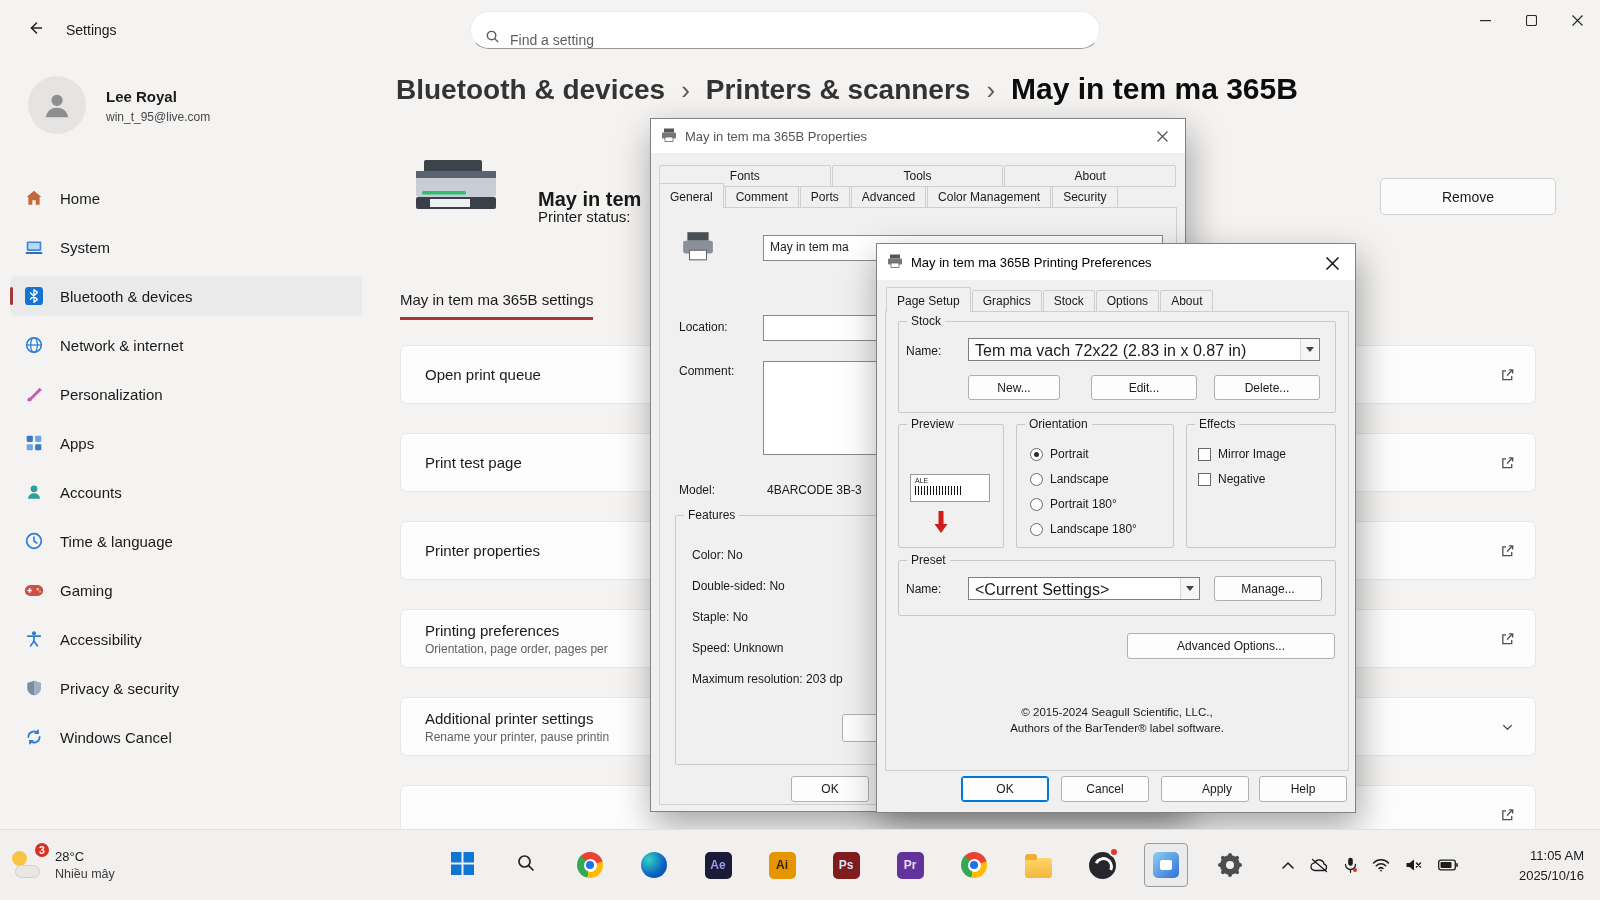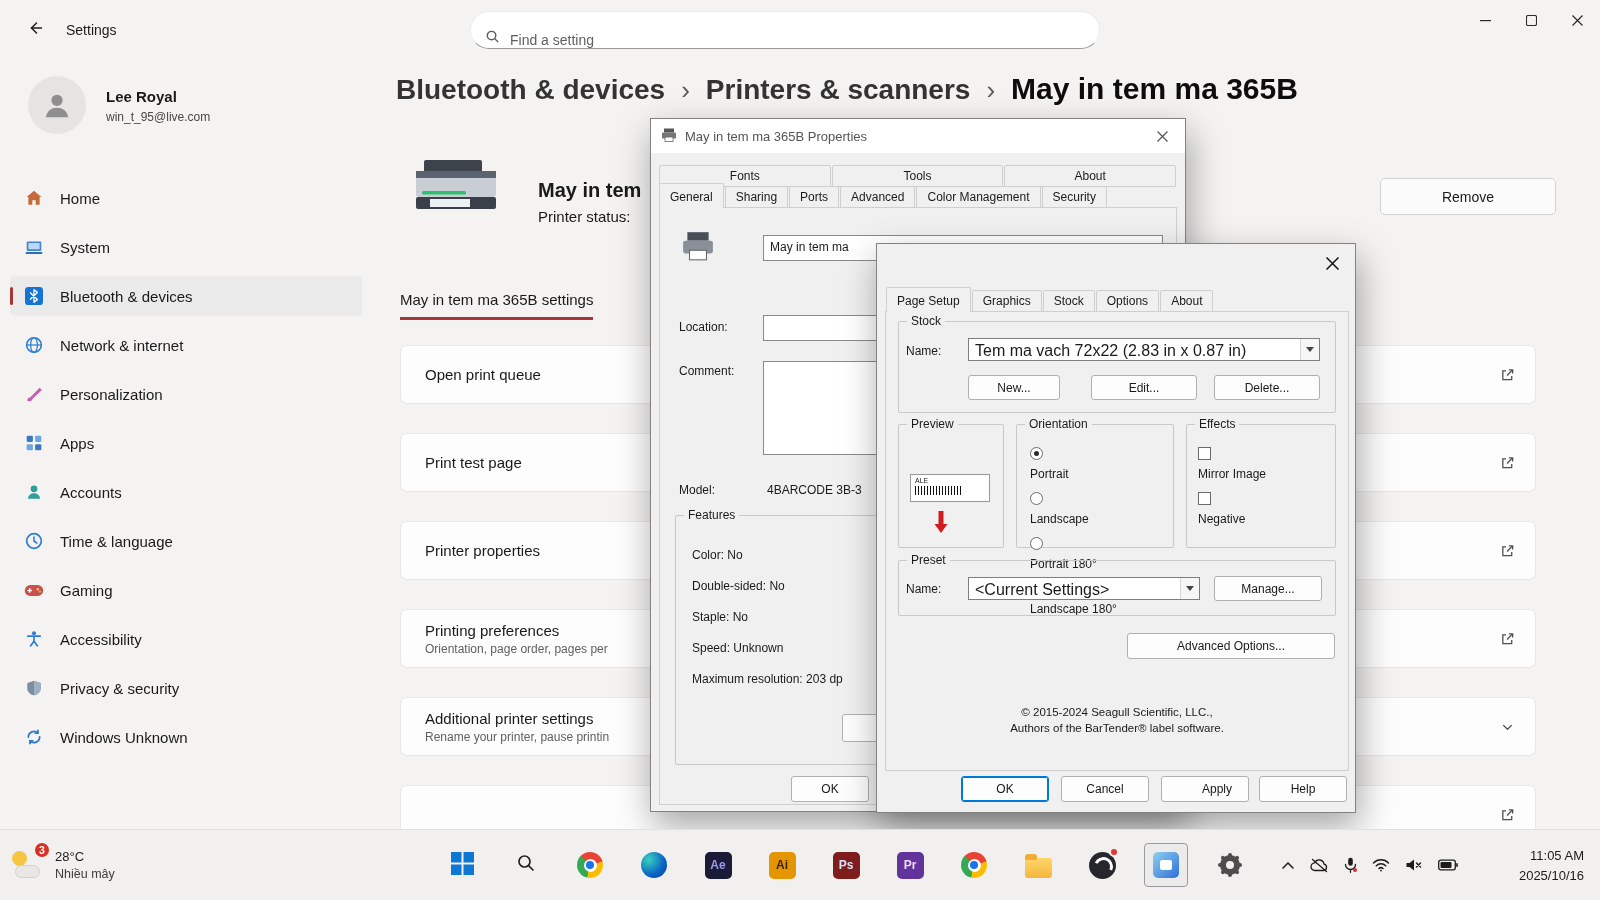--- a/index.html
+++ b/index.html
@@ -25,21 +25,21 @@
   .nav-item { height:40px; margin-bottom:9px; border-radius:5px; display:flex; align-items:center; gap:16px; padding-left:14px; font-size:15px; position:relative; cursor:pointer; }
   .nav-item.selected { background:#eaeaea; }
   .nav-item.selected::before { content:""; position:absolute; left:0; top:11px; width:3px; height:18px; border-radius:2px; background:#a4373a; }
   .nav-icon { width:20px; height:20px; display:flex; align-items:center; justify-content:center; }
 
   
   .breadcrumb { position:absolute; left:396px; top:72px; display:flex; align-items:baseline; gap:16px; font-size:28px; font-weight:600; color:#333; }
   .breadcrumb .sep { font-size:26px; color:#5a5a5a; font-weight:400; }
   .breadcrumb .current { font-size:30px; font-weight:700; color:#0d0d0d; }
   .hero-printer { position:absolute; left:408px; top:158px; }
-  .hero-name { position:absolute; left:538px; top:179px; font-size:20px; font-weight:700; }
+  .hero-name { position:absolute; left:538px; top:188px; font-size:20px; font-weight:700; }
   .hero-status { position:absolute; left:538px; top:208px; font-size:15px; }
   .remove-btn { position:absolute; left:1380px; top:178px; width:176px; height:37px; background:#fbfbfb; border:1px solid #d2d2d2; border-radius:5px; font-size:14px; display:flex; align-items:center; justify-content:center; cursor:pointer; }
   .section-heading { position:absolute; left:400px; top:291px; font-size:15px; padding-bottom:9px; border-bottom:3px solid #a4373a; display:inline-block; }
   .cards { position:absolute; left:400px; top:345px; width:1136px; }
   .card { height:59px; background:#fdfdfd; border:1px solid #e7e7e7; border-radius:7px; margin-bottom:29px; display:flex; flex-direction:column; justify-content:center; padding:0 56px 0 24px; position:relative; cursor:pointer; }
   .card-title { font-size:15px; }
   .card-sub { font-size:12px; color:#5f5f5f; margin-top:3px; }
   .card-action { position:absolute; right:20px; top:50%; transform:translateY(-50%); display:flex; }
 
   
@@ -55,21 +55,21 @@
   .gb-label { position:absolute; top:-8px; left:8px; background:#f0f0f0; padding:0 4px; font-size:12px; }
   .textfield { position:absolute; background:#fff; border:1px solid #8a8a8a; font-size:12px; padding:4px 6px; z-index:2; overflow:hidden; white-space:nowrap; }
   .dlg-label { position:absolute; font-size:12px; z-index:2; }
   .dropdown { position:absolute; background:#fff; border:1px solid #7f7f7f; display:flex; align-items:stretch; z-index:2; cursor:pointer; }
   .dd-text { flex:1; font-size:16px; padding:3px 6px; white-space:nowrap; overflow:hidden; }
   .dd-arrow { width:19px; display:flex; align-items:center; justify-content:center; border-left:1px solid #d6d6d6; background:#f6f6f6; }
   .tri-down { width:0; height:0; border-left:4px solid transparent; border-right:4px solid transparent; border-top:5px solid #444; }
   .radio { width:13px; height:13px; border:1px solid #6a6a6a; border-radius:50%; background:#fff; display:inline-flex; align-items:center; justify-content:center; flex:0 0 auto; cursor:pointer; }
   .radio.sel::after { content:""; width:5px; height:5px; border-radius:50%; background:#2c2c2c; }
   .checkbox { width:13px; height:13px; border:1px solid #6a6a6a; background:#fff; flex:0 0 auto; cursor:pointer; }
-  .opt-row { display:flex; align-items:flex-start; gap:7px; font-size:12px; margin-bottom:11px;flex-direction:column; }
+  .opt-row { display:flex; align-items:flex-end; gap:7px; font-size:12px; margin-bottom:11px; }
 
   
   #props-dialog { left:650px; top:118px; width:536px; height:694px; z-index:5; }
   #props-dialog .dlg-titlebar { height:34px; color:#555; }
   #props-dialog .dlg-close { right:6px; top:4px; }
   .d1-tabs-row1 { position:absolute; left:8px; right:8px; top:46px; display:flex; z-index:2; }
   .d1-tabs-row1 .tab { flex:1; }
   .d1-tabs-row2 { position:absolute; left:8px; top:67px; display:flex; z-index:3; }
   #d1-pane { left:8px; top:88px; width:518px; height:598px; }
   #d1-printer-icon { position:absolute; left:30px; top:112px; z-index:2; }
@@ -305,21 +305,21 @@
         </span>
       <span>Privacy &amp; security</span>
     </div>
     <div class="nav-item">
       <span class="nav-icon">
           <svg width="18" height="18" viewBox="0 0 16 16">
             <path d="M3 8a5 5 0 0 1 8.5-3.5M13 8a5 5 0 0 1-8.5 3.5" fill="none" stroke="#2b7cd3" stroke-width="1.6" stroke-linecap="round"></path>
             <path d="M11.5 1.5v3h-3M4.5 14.5v-3h3" fill="none" stroke="#2b7cd3" stroke-width="1.6"></path>
           </svg>
         </span>
-      <span>Windows Unknown</span>
+      <span>Windows Cancel</span>
     </div>
   </div>
 </div>
 
 <div class="breadcrumb">
   <span>Bluetooth &amp; devices</span>
   <span class="sep">›</span>
   <span>Printers &amp; scanners</span>
   <span class="sep">›</span>
   <span class="current">May in tem ma 365B</span>
@@ -418,21 +418,21 @@
       </svg>
     </div>
 
   <div class="d1-tabs-row1">
     <span class="tab">Fonts</span>
     <span class="tab">Tools</span>
     <span class="tab">About</span>
   </div>
   <div class="d1-tabs-row2">
     <span class="tab selected">General</span>
-    <span class="tab">Sharing</span>
+    <span class="tab">Comment</span>
     <span class="tab">Ports</span>
     <span class="tab">Advanced</span>
     <span class="tab">Color Management</span>
     <span class="tab">Security</span>
   </div>
   <div class="pane" id="d1-pane"></div>
 
   <span id="d1-printer-icon"><svg width="34" height="30" viewBox="0 0 16 14">
         <rect x="3" y="0.5" width="10" height="4" fill="#4a4f56"></rect>
         <rect x="1" y="4.5" width="14" height="6" rx="1" fill="#8a9099"></rect>
@@ -455,20 +455,28 @@
       <div>Speed: Unknown</div>
       <div>Maximum resolution: 203 dp</div>
     </div>
   </div>
 
   <div class="win-btn" id="d1-partial-btn"></div>
   <div class="win-btn" id="d1-ok">OK</div>
 </div>
 
 <div class="dialog" id="prefs-dialog">
+  <div class="dlg-titlebar">
+    <span><svg width="16" height="14" viewBox="0 0 16 14">
+          <rect x="3" y="0.5" width="10" height="4" fill="#555"></rect>
+          <rect x="1" y="4.5" width="14" height="6" rx="1" fill="#777"></rect>
+          <rect x="4" y="9" width="8" height="4.5" fill="#fff" stroke="#666" stroke-width="0.8"></rect>
+        </svg></span>
+    <span>May in tem ma 365B Printing Preferences</span>
+  </div>
   <div class="dlg-close">
       <svg width="13" height="13" stroke="#111" stroke-width="1.5">
         <path d="M0.5 0.5 12.5 12.5M12.5 0.5 0.5 12.5"></path>
       </svg>
     </div>
 
   <div class="d2-tabs">
     <span class="tab selected">Page Setup</span>
     <span class="tab">Graphics</span>
     <span class="tab">Stock</span>

